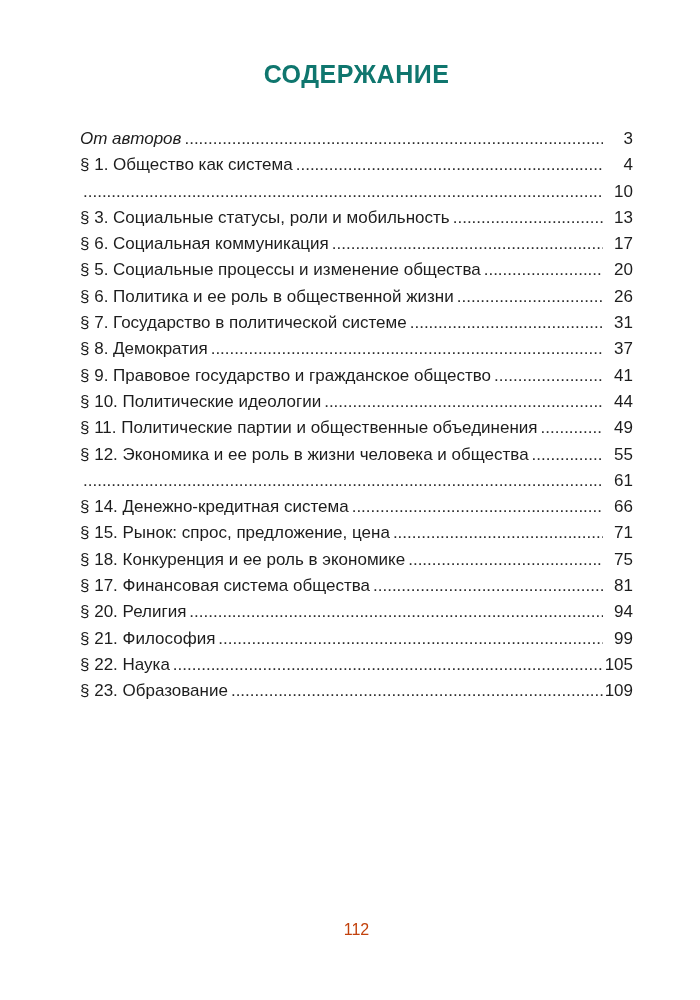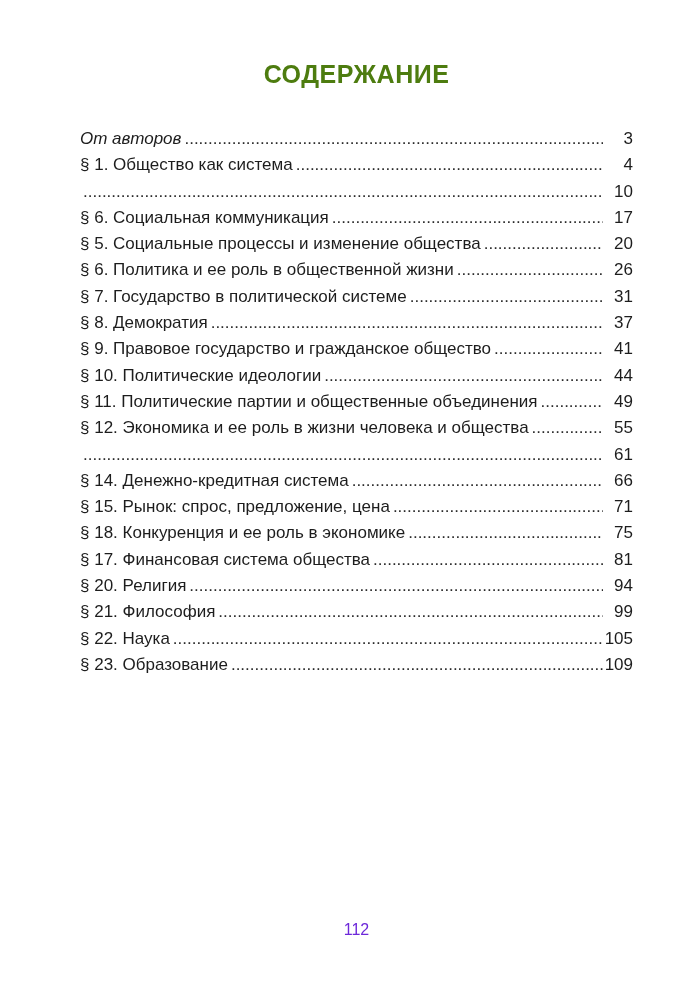--- a/index.html
+++ b/index.html
@@ -18,21 +18,21 @@
   }
   .content {
     padding: 60px 67px 0 80px; 
   }
   .title {
     font-size: 25px;
     line-height: 28px;
     font-weight: 700;
     letter-spacing: 0.5px;
     text-align: center;
-    color: #4d7c0f;
+    color: #0f766e;
   }
   .toc {
     margin-top: 38px;
   }
   .toc-row {
     display: flex;
     flex-direction: row;
     width: 100%;
     font-size: 17px;
     line-height: 26.3px;
@@ -61,21 +61,21 @@
     text-align: right;
   }
   .footer {
     position: absolute;
     top: 920px;
     left: 80px;
     width: 553px;
     text-align: center;
     font-size: 16px;
     line-height: 20px;
-    color: #6d28d9;
+    color: #c2410c;
   }
 </style>
 </head>
 <body>
 
 <div class="page">
   <div class="content">
     <h1 class="title">СОДЕРЖАНИЕ</h1>
     <div class="toc">
         <div class="toc-row italic">
@@ -84,20 +84,25 @@
           <span class="pagenum">3</span>
         </div>
         <div class="toc-row">
           <span class="label">§ 1. Общество как система</span>
           <span class="dots"></span>
           <span class="pagenum">4</span>
         </div>
         <div class="toc-row">
           <span class="dots"></span>
           <span class="pagenum">10</span>
+        </div>
+        <div class="toc-row">
+          <span class="label">§ 3. Социальные статусы, роли и мобильность</span>
+          <span class="dots"></span>
+          <span class="pagenum">13</span>
         </div>
         <div class="toc-row">
           <span class="label">§ 6. Социальная коммуникация</span>
           <span class="dots"></span>
           <span class="pagenum">17</span>
         </div>
         <div class="toc-row">
           <span class="label">§ 5. Социальные процессы и изменение общества</span>
           <span class="dots"></span>
           <span class="pagenum">20</span>

